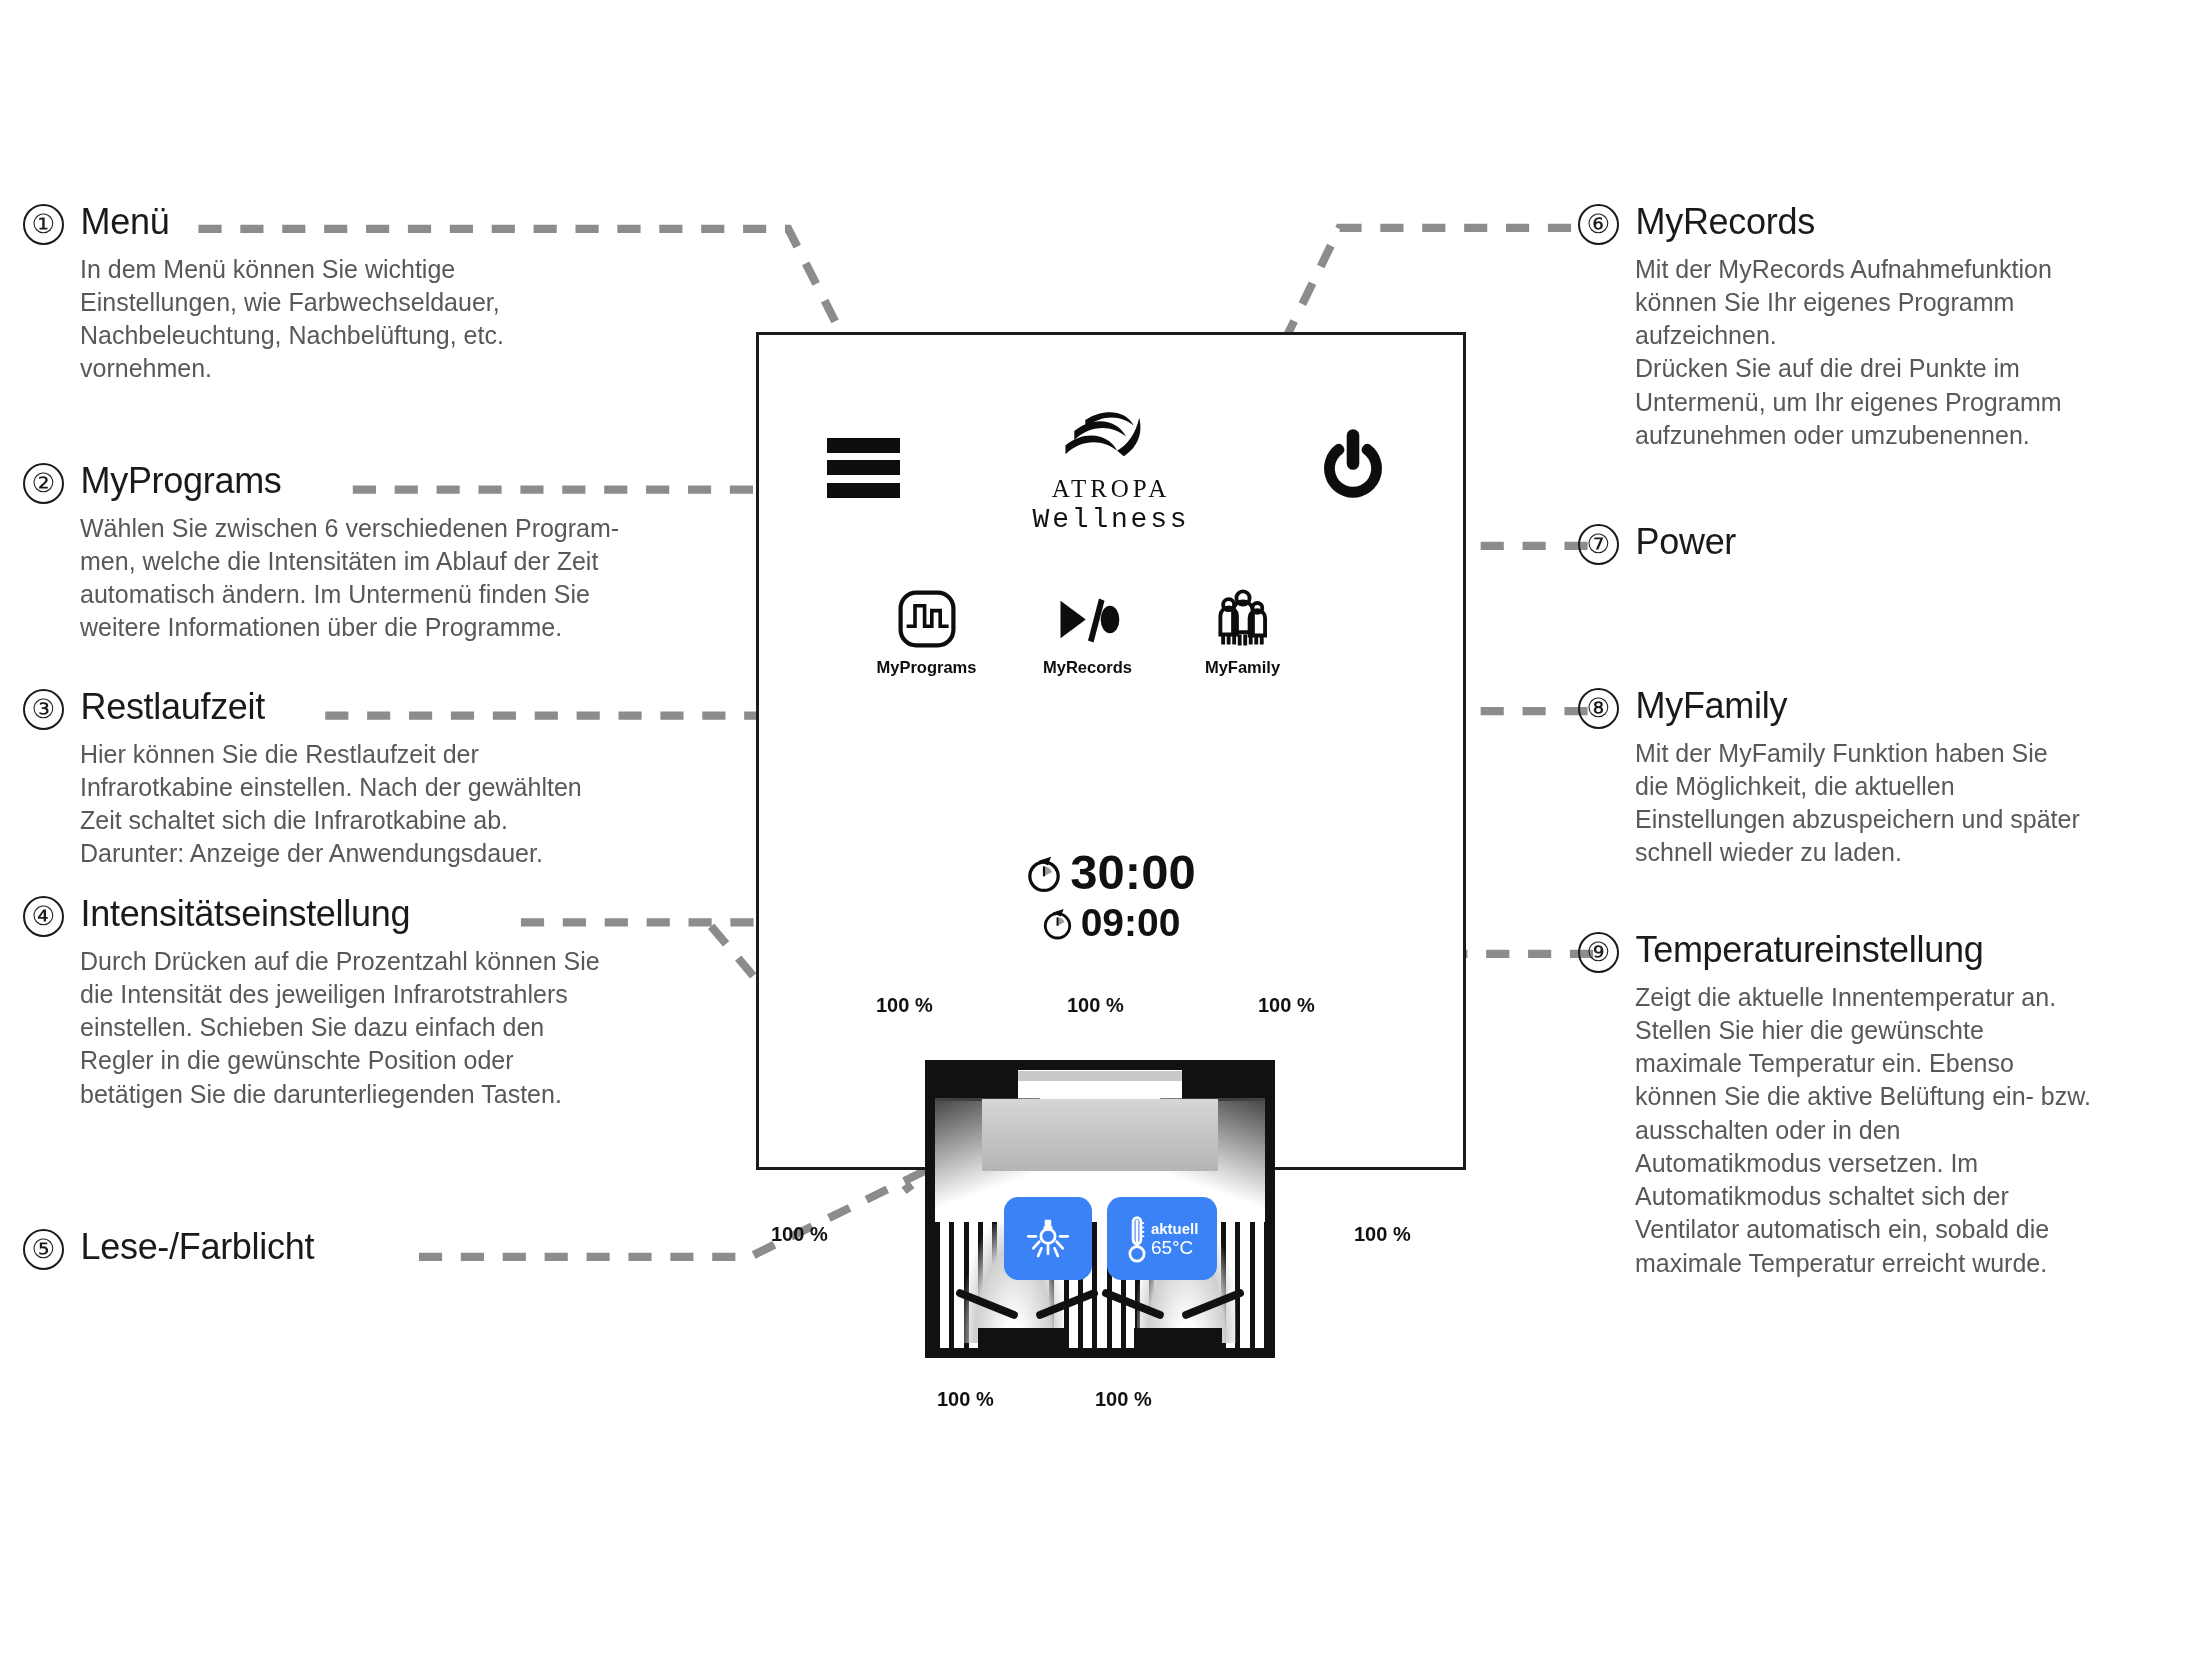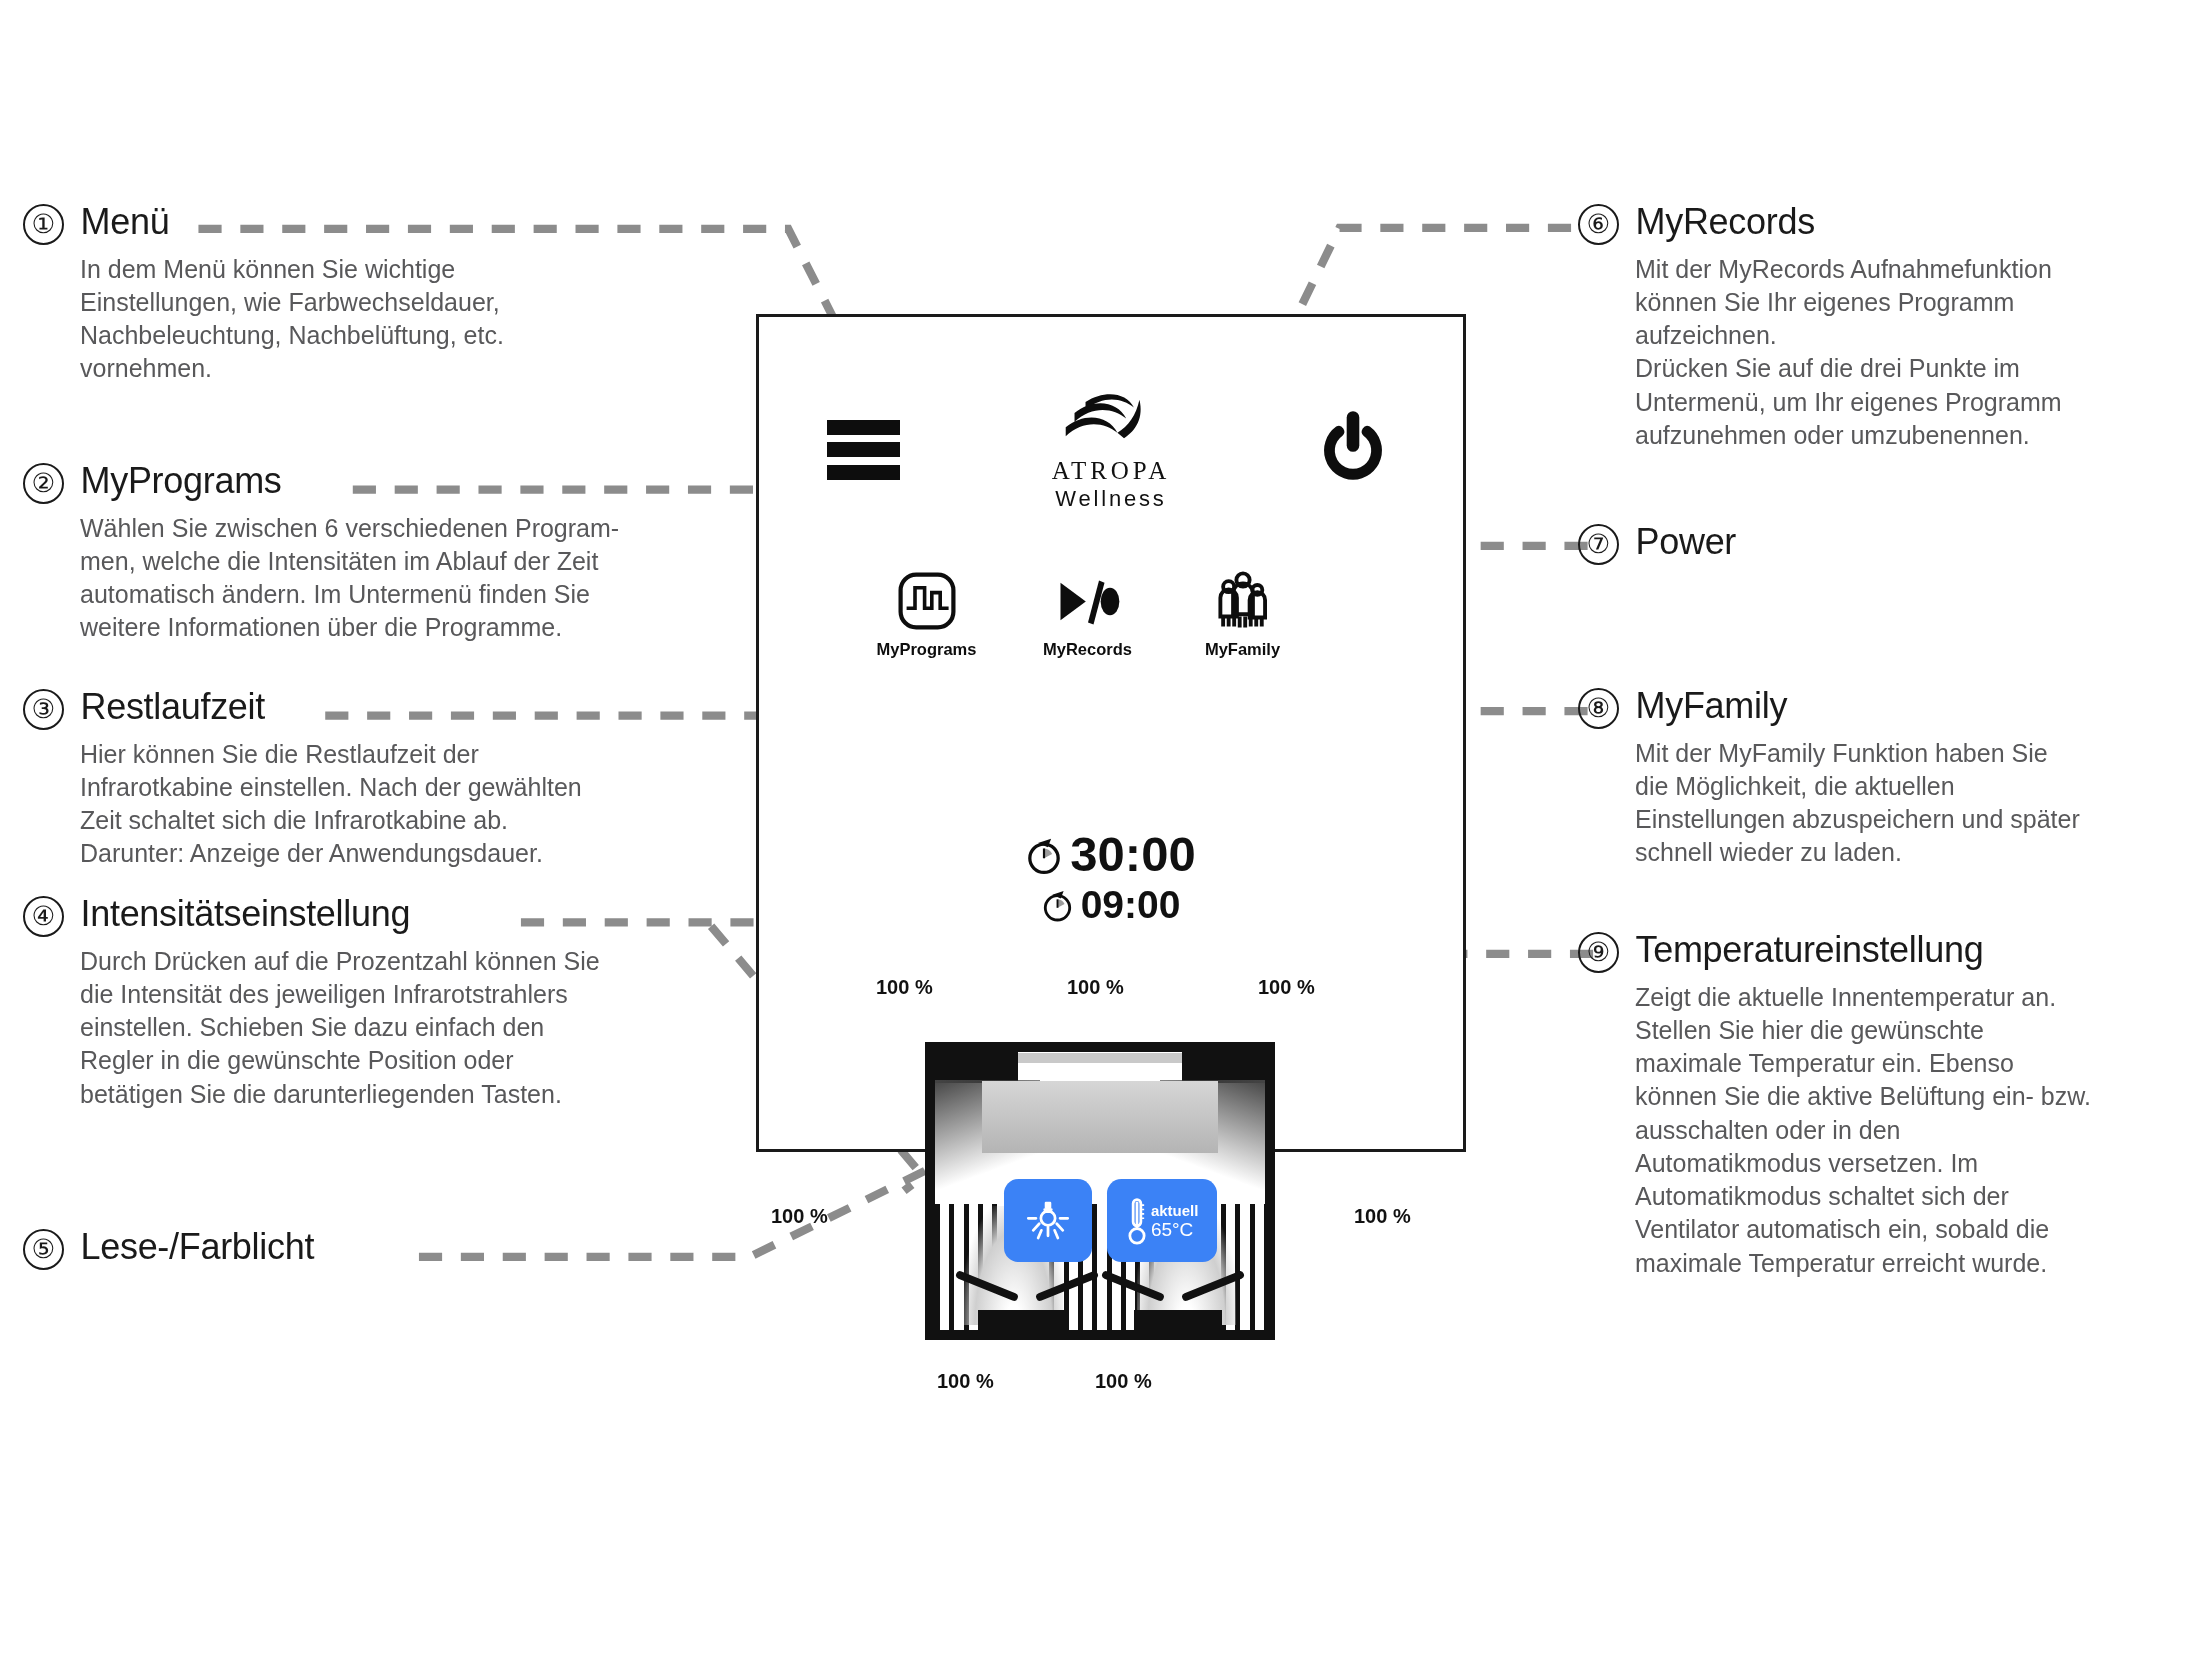--- a/index.html
+++ b/index.html
@@ -22,32 +22,32 @@
   }
   .body-txt{
      margin-left:57px;margin-top:7.7px;
      font-size:25px;line-height:1.33;color:#58585a;
      font-family:"Liberation Sans Narrow","Liberation Sans",sans-serif;
      white-space:pre-line;
   }
 
   
   #device{
-     position:absolute;left:756px;top:314px;width:710px;height:838px;
+     position:absolute;left:756px;top:332px;width:710px;height:838px;
      border:3.3px solid #1a1a1a;background:#ffffff;box-sizing:border-box;
   }
 
   
   .top-row{position:absolute;top:76px;left:0;width:100%;height:127px;}
   .burger{position:absolute;left:68px;top:26.5px;width:73px;height:61px;}
   .burger i{display:block;width:100%;height:15px;background:#0d0d0d;margin-bottom:7.7px;}
   .logo{position:absolute;left:50%;transform:translateX(-50%);top:0px;text-align:center;}
   .logo-word{font-family:"Liberation Serif",serif;font-size:25px;letter-spacing:3.9px;
              color:#111;line-height:1;margin-top:2.2px;}
-  .logo-sub{font-family:Liberation Sans, sans-serif;font-size:22px;letter-spacing:2.8px;
+  .logo-sub{font-family:Liberation Mono, monospace;font-size:28px;letter-spacing:2.8px;
             color:#111;line-height:1;margin-top:4.4px;}
   .power-ico{position:absolute;right:74px;top:14.3px;width:72px;height:77px;}
 
   
   .fn-row{position:absolute;top:251px;left:0;width:100%;height:119px;}
   .fn{position:absolute;text-align:center;width:143px;}
   .fn .glyph{height:66px;display:flex;align-items:center;justify-content:center;}
   .fn .lbl{font-size:16.5px;font-weight:bold;color:#0d0d0d;margin-top:5.5px;
            font-family:"Liberation Sans Narrow","Liberation Sans",sans-serif;}
 

